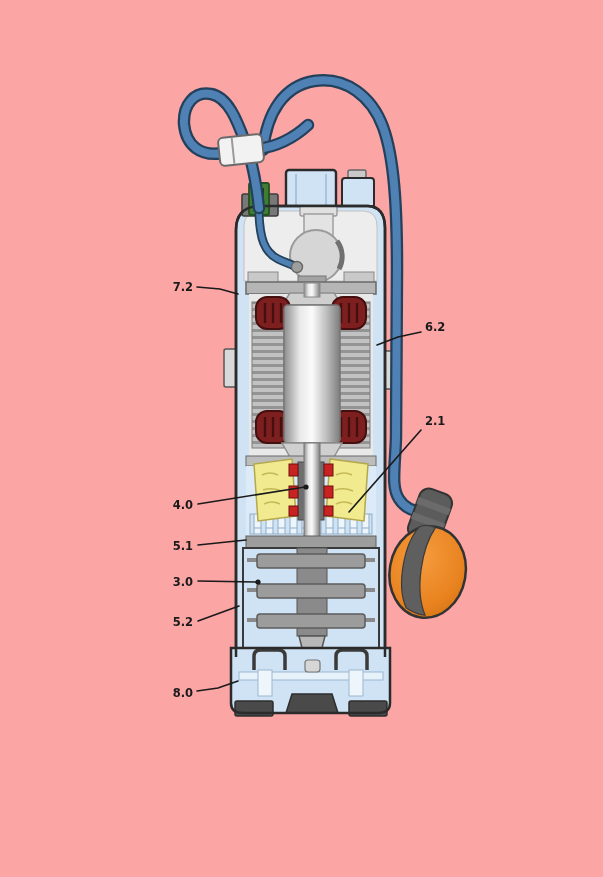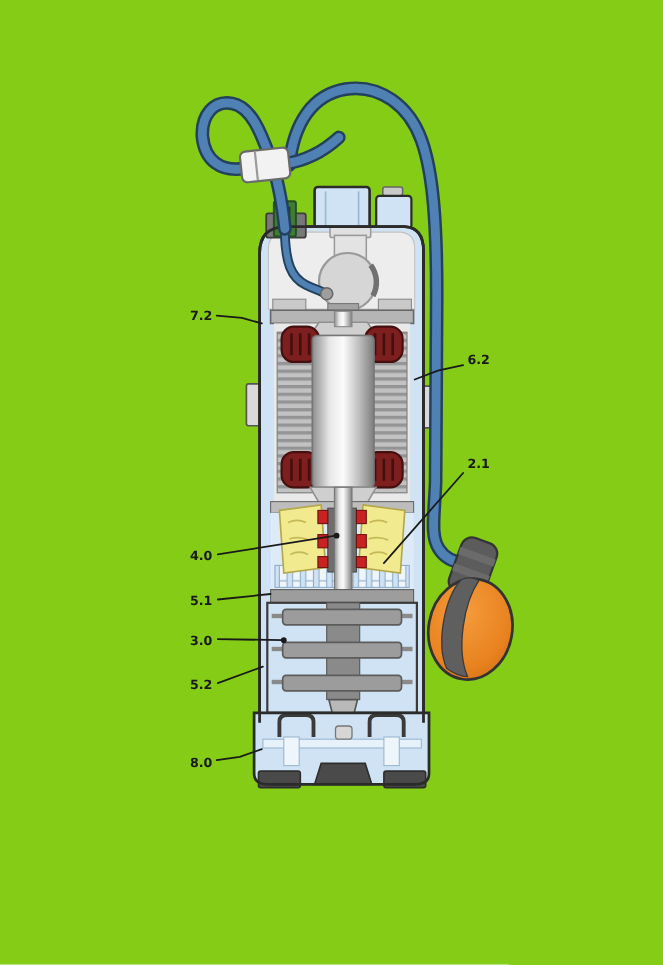--- a/index.html
+++ b/index.html
@@ -1,16 +1,16 @@
 <!DOCTYPE html>
 <html><head>
 <meta charset="utf-8">
 <style>
   html,body{margin:0;padding:0;background:#ffffff;}
-  .stage{position:relative;width:603px;height:877px;background:#84cc16;overflow:hidden;}
+  .stage{position:relative;width:603px;height:877px;background:#fca5a5;overflow:hidden;}
   svg{display:block;}
   .lbl{font-family:"DejaVu Sans","Liberation Sans",sans-serif;font-size:11.5px;font-weight:bold;fill:#1a1a1a;}
   .leader{stroke:#1a1a1a;stroke-width:1.6;fill:none;stroke-linecap:round;}
 </style>
 </head>
 <body>
 
 <div class="stage">
 <svg width="603" height="877" viewBox="0 0 603 877" xmlns="http://www.w3.org/2000/svg">
   <defs>

